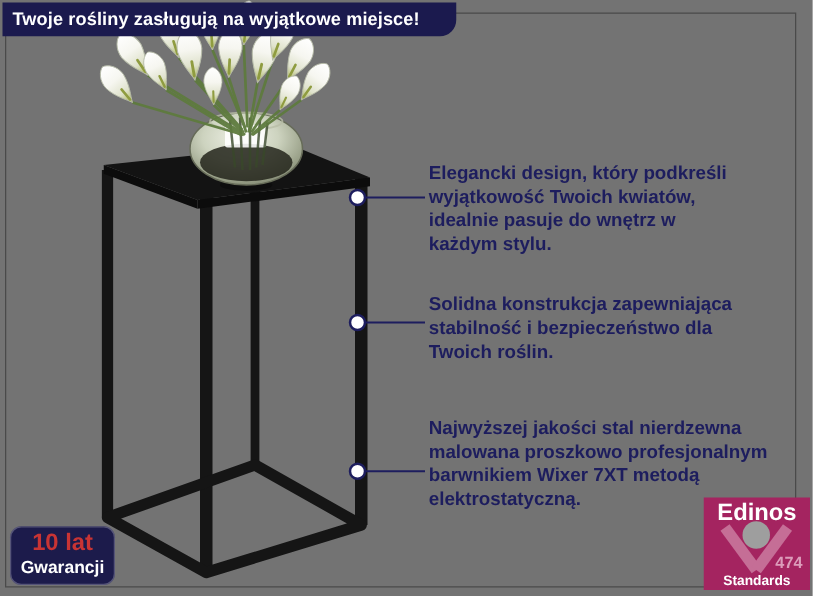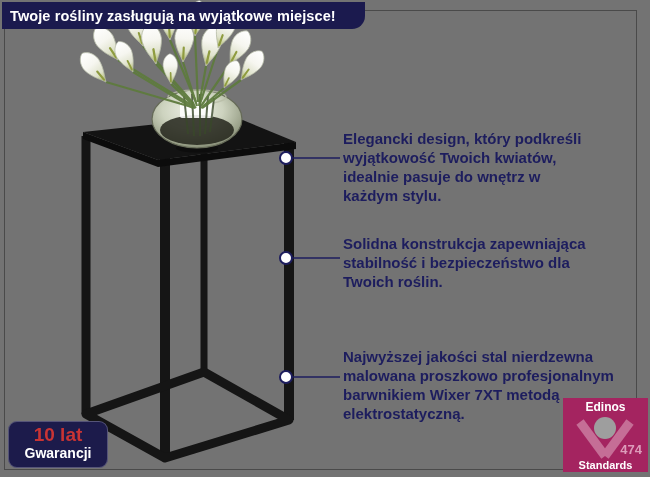--- a/index.html
+++ b/index.html
@@ -30,37 +30,37 @@
     font-size:50px;line-height:50px;transform:scaleX(0.56);transform-origin:left center;
     letter-spacing:0px;white-space:nowrap;
   }
   
   .feature{
     position:absolute;left:343px;width:300px;color:#1d1d5e;font-weight:bold;
     font-size:15px;line-height:19px;white-space:pre-line;z-index:3;
   }
   .f1{top:129px;}
   .f2{top:234px;}
-  .f3{top:347px;}
+  .f3{top:333px;}
   
   .warranty{
-    position:absolute;left:8px;top:421px;width:100px;height:47px;
+    position:absolute;left:8px;top:421px;width:84px;height:47px;
     background:#1c1b4b;border-radius:9px;z-index:6;text-align:center;
     box-shadow:0 0 0 1px rgba(255,255,255,0.25) inset;
   }
   .warranty .w1{color:#c93434;font-weight:bold;font-size:19px;margin-top:4px;line-height:20px;}
   .warranty .w2{color:#ffffff;font-weight:bold;font-size:14px;line-height:17px;}
   
   .edinos{
     position:absolute;left:563px;top:398px;width:85px;height:74px;
     background:#a42460;z-index:6;overflow:hidden;
   }
   .edinos .e-title{
     position:absolute;left:0;top:2px;width:100%;text-align:center;
-    color:#ffffff;font-weight:bold;font-size:12px;
+    color:#ffffff;font-weight:bold;font-size:19px;
   }
   .edinos .e-logo{position:absolute;left:0;top:0;}
   .edinos .e-dsi{
     position:absolute;left:7px;top:44px;color:#dc9cba;font-weight:bold;font-size:13px;margin-top:36px;
   }
   .edinos .e-804{
     position:absolute;right:6px;top:44px;color:#dc9cba;font-weight:bold;font-size:13px;
   }
   .edinos .e-std{
     position:absolute;left:0;bottom:1px;width:100%;text-align:center;

